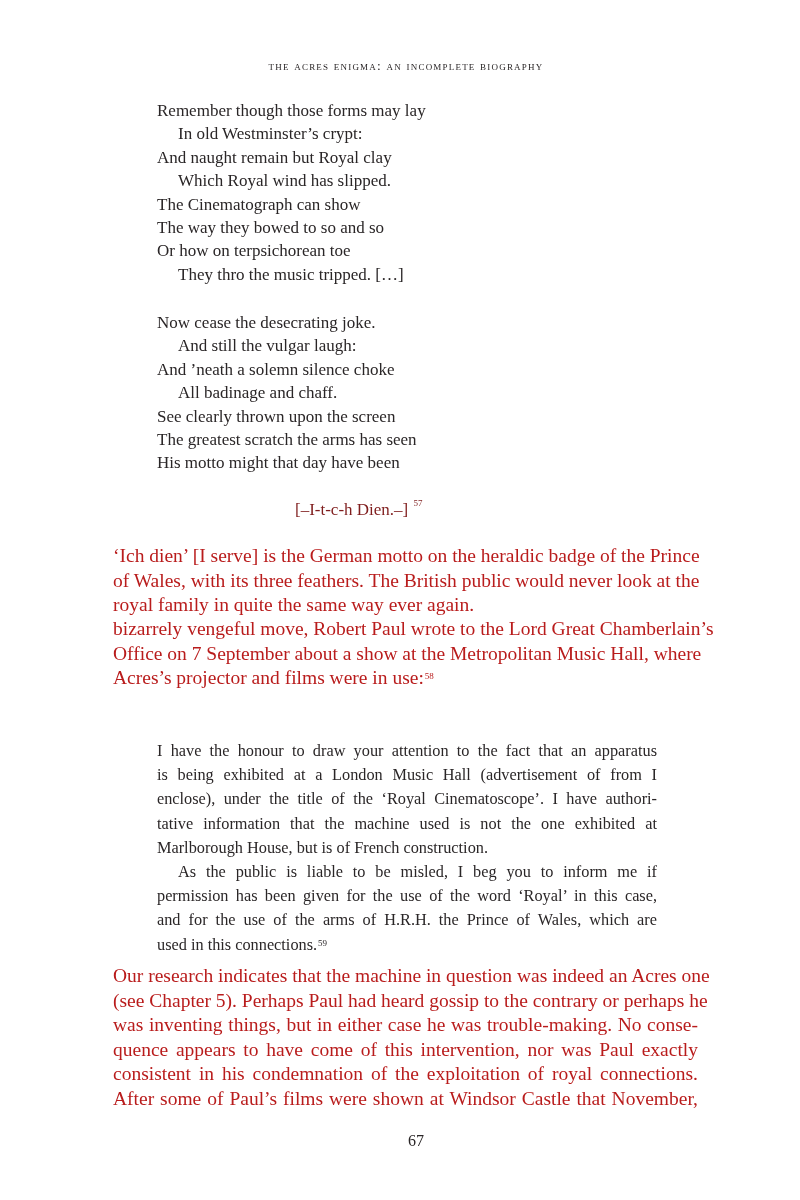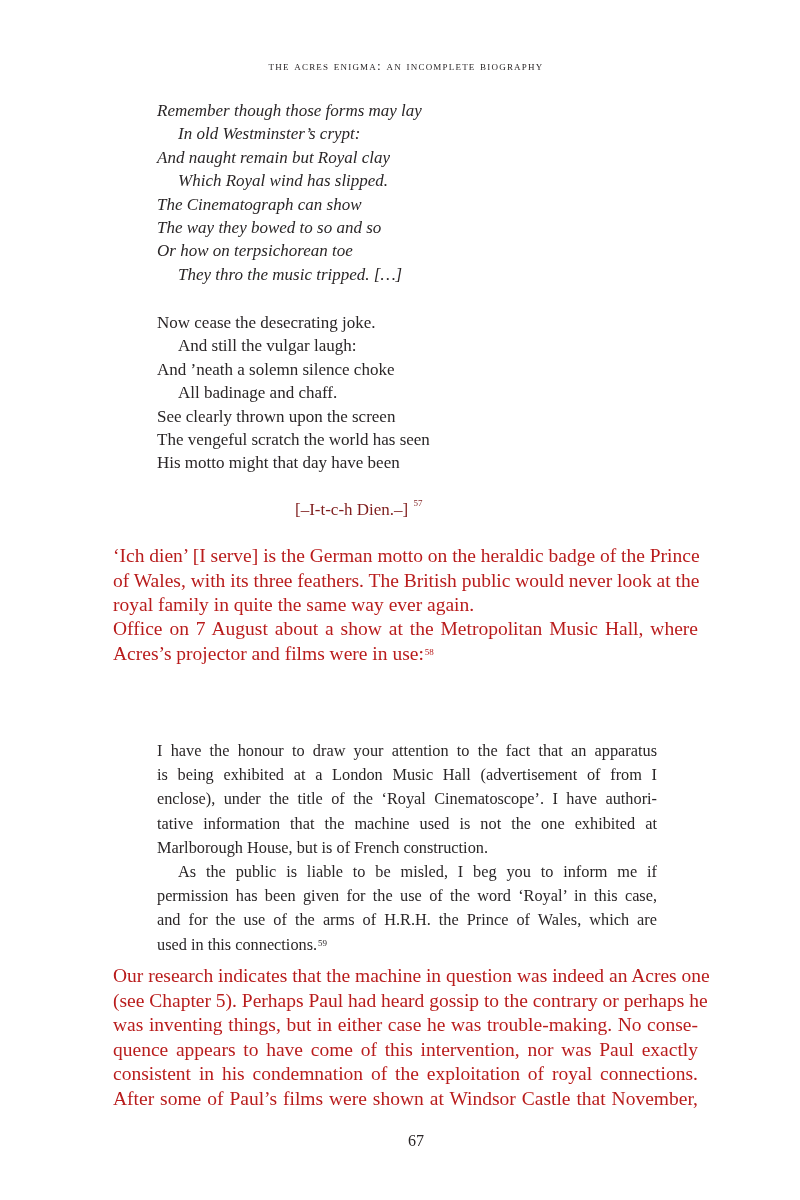--- a/index.html
+++ b/index.html
@@ -29,21 +29,21 @@
     }
     .verse {
       position: absolute;
       left: 157px;
       font-size: 17px;
       line-height: 23.4px;
       color: #2a2627;
     }
     .verse-line { white-space: nowrap; }
     .verse-line.indent { padding-left: 21px; }
-    .verse.st1 { top: 99px; font-style: italic; }
+    .verse.st1 { top: 99px; }
     .verse.st2 { top: 311px; }
     .motto {
       position: absolute;
       top: 500px;
       left: 295px;
       font-size: 17px;
       white-space: nowrap;
       color: #7f1d1d;
     }
     sup.fn {
@@ -115,37 +115,38 @@
   <div class="verse-line">Or how on terpsichorean toe</div>
   <div class="verse-line indent">They thro the music tripped. […]</div>
 </div>
 
 <div class="verse st2">
   <div class="verse-line">Now cease the desecrating joke.</div>
   <div class="verse-line indent">And still the vulgar laugh:</div>
   <div class="verse-line">And ’neath a solemn silence choke</div>
   <div class="verse-line indent">All badinage and chaff.</div>
   <div class="verse-line">See clearly thrown upon the screen</div>
-  <div class="verse-line">The vengeful scratch the world has seen</div>
+  <div class="verse-line">The greatest scratch the arms has seen</div>
   <div class="verse-line">His motto might that day have been</div>
 </div>
 
 <div class="motto">
   <span>[–I-t-c-h Dien.–]</span>
   <sup class="fn">57</sup>
 </div>
 
 <div class="body-text p1">
   <span class="body-line">‘Ich dien’ [I serve] is the German motto on the heraldic badge of the Prince</span>
   <span class="body-line">of Wales, with its three feathers. The British public would never look at the</span>
   <span class="body-line last">royal family in quite the same way ever again.</span>
 </div>
 
 <div class="body-text p2">
-  <span class="body-line">Office on 7 August about a show at the Metropolitan Music Hall, where</span>
+  <span class="body-line">bizarrely vengeful move, Robert Paul wrote to the Lord Great Chamberlain’s</span>
+  <span class="body-line">Office on 7 September about a show at the Metropolitan Music Hall, where</span>
   <span class="body-line last"><span>Acres’s projector and films were in use:</span><sup class="fn">58</sup></span>
 </div>
 
 <div class="quote q1">
   <span class="q-line">I have the honour to draw your attention to the fact that an apparatus</span>
   <span class="q-line">is being exhibited at a London Music Hall (advertisement of from I</span>
   <span class="q-line">enclose), under the title of the ‘Royal Cinematoscope’. I have authori-</span>
   <span class="q-line">tative information that the machine used is not the one exhibited at</span>
   <span class="q-line last">Marlborough House, but is of French construction.</span>
 </div>

